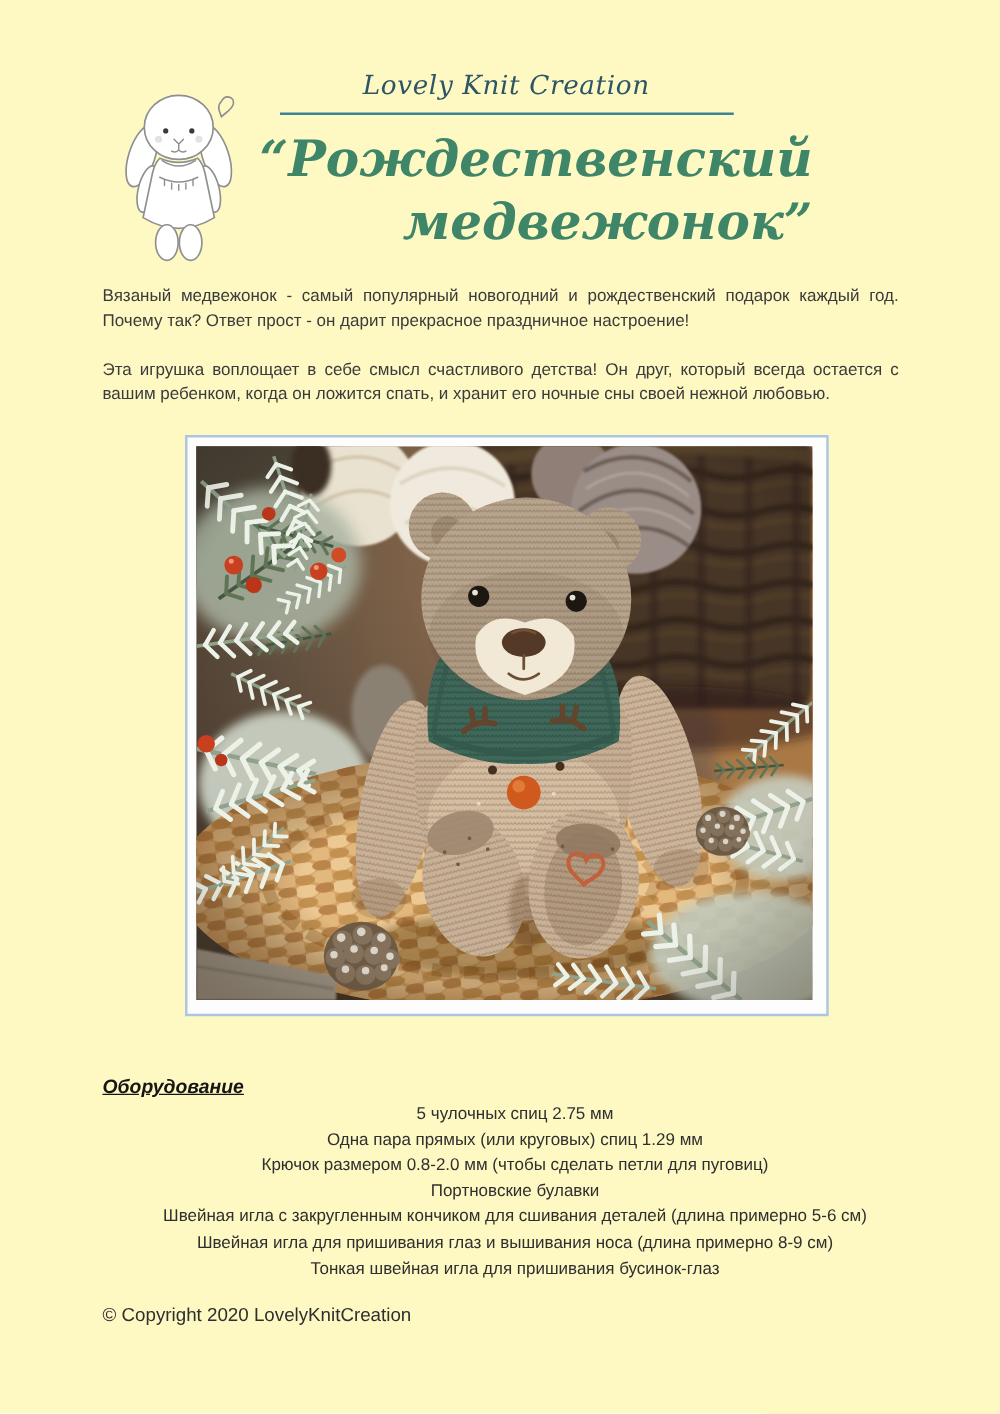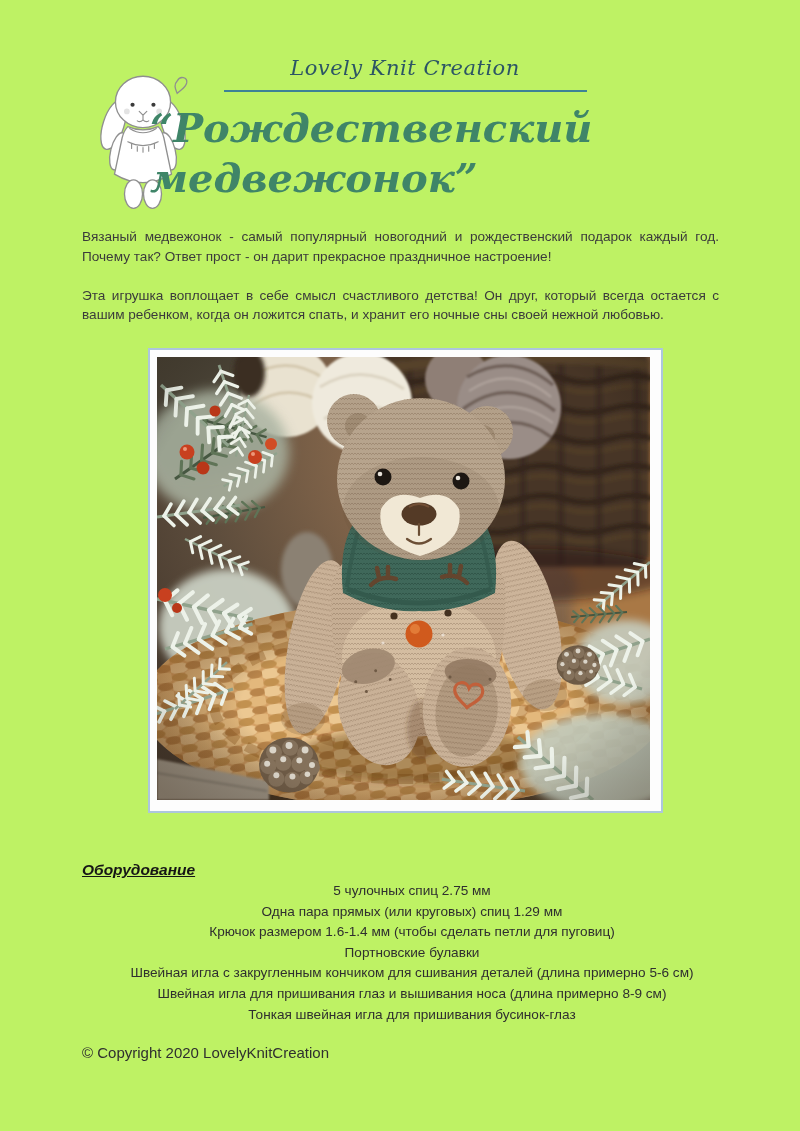--- a/index.html
+++ b/index.html
@@ -1,28 +1,28 @@
 <!DOCTYPE html>
 <html><head>
 <meta charset="utf-8">
 <style>
   html,body{margin:0;padding:0;background:#ffffff;}
   .page{
-    position:relative;width:800px;height:1131px;background:#bef264;overflow:hidden;
+    position:relative;width:800px;height:1131px;background:#fef9c3;overflow:hidden;
     font-family:"Liberation Sans",sans-serif;color:#3c3c3c;margin:0 auto;
   }
   .logo{position:absolute;left:86px;top:58px;width:114px;height:160px;}
   .brand{
     position:absolute;left:210px;top:56px;width:390px;text-align:center;
     font-family:"DejaVu Serif","Liberation Serif",serif;font-style:italic;
     font-size:21px;letter-spacing:.5px;color:#2c5565;
   }
   .rule{position:absolute;left:224px;top:90px;width:363px;height:2px;background:#3d8296;}
   .title{
-    position:absolute;left:150px;top:103px;width:500px;text-align:left;
+    position:absolute;left:150px;top:103px;width:500px;text-align:right;
     font-family:"DejaVu Serif","Liberation Serif",serif;font-style:italic;font-weight:bold;
     font-size:40px;line-height:50px;color:#3f8568;
   }
   .intro{position:absolute;left:82px;top:227px;width:637px;font-size:13.6px;line-height:19.5px;text-align:justify;color:#3b3b3b;}
   .intro p{margin:0 0 19.5px 0;}
   .photo-frame{
     position:absolute;left:148px;top:348px;width:515px;height:465px;
     border:2px solid #adc6dd;padding:7px;box-sizing:border-box;background:#fdfdfd;
   }
   .photo-frame svg{display:block;width:493px;height:443px;}
@@ -396,21 +396,21 @@
       </g>
 
       <rect x="0" y="0" width="493" height="443" fill="url(#vig)"></rect>
     </svg>
   </div>
 
   <div class="equip-h">Оборудование</div>
   <ul class="equip-list">
     <li>5 чулочных спиц 2.75 мм</li>
     <li>Одна пара прямых (или круговых) спиц 1.29 мм</li>
-    <li>Крючок размером 1.6-1.4 мм (чтобы сделать петли для пуговиц)</li>
+    <li>Крючок размером 0.8-2.0 мм (чтобы сделать петли для пуговиц)</li>
     <li>Портновские булавки</li>
     <li>Швейная игла с закругленным кончиком для сшивания деталей (длина примерно 5-6 см)</li>
     <li>Швейная игла для пришивания глаз и вышивания носа (длина примерно 8-9 см)</li>
     <li>Тонкая швейная игла для пришивания бусинок-глаз</li>
   </ul>
 
   <div class="copyright">© Copyright 2020 LovelyKnitCreation</div>
 </div>
 
 </body></html>

